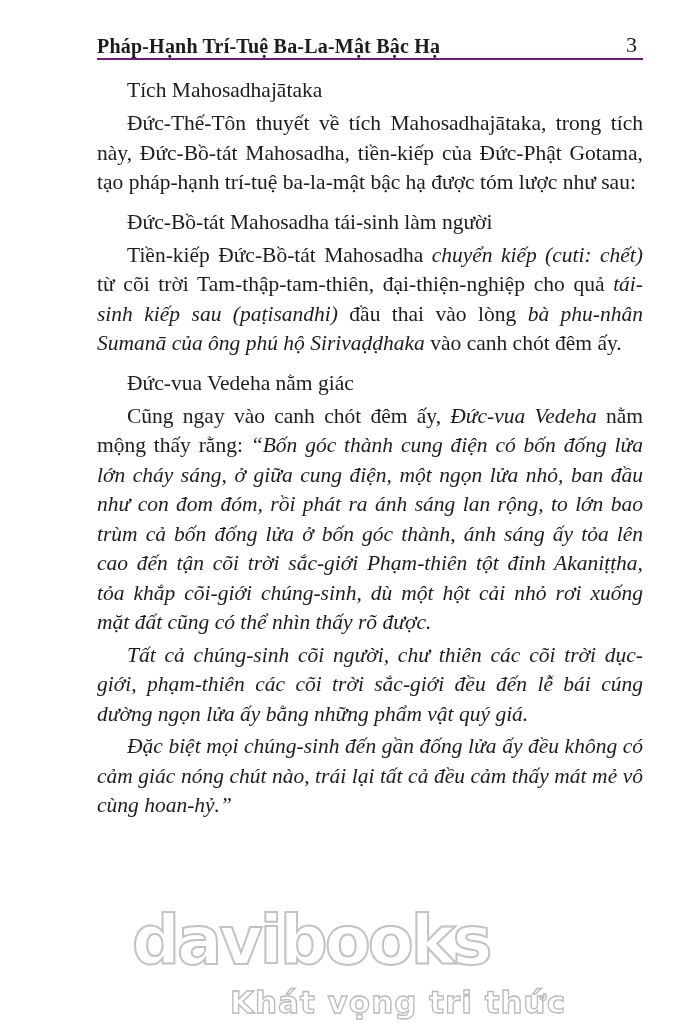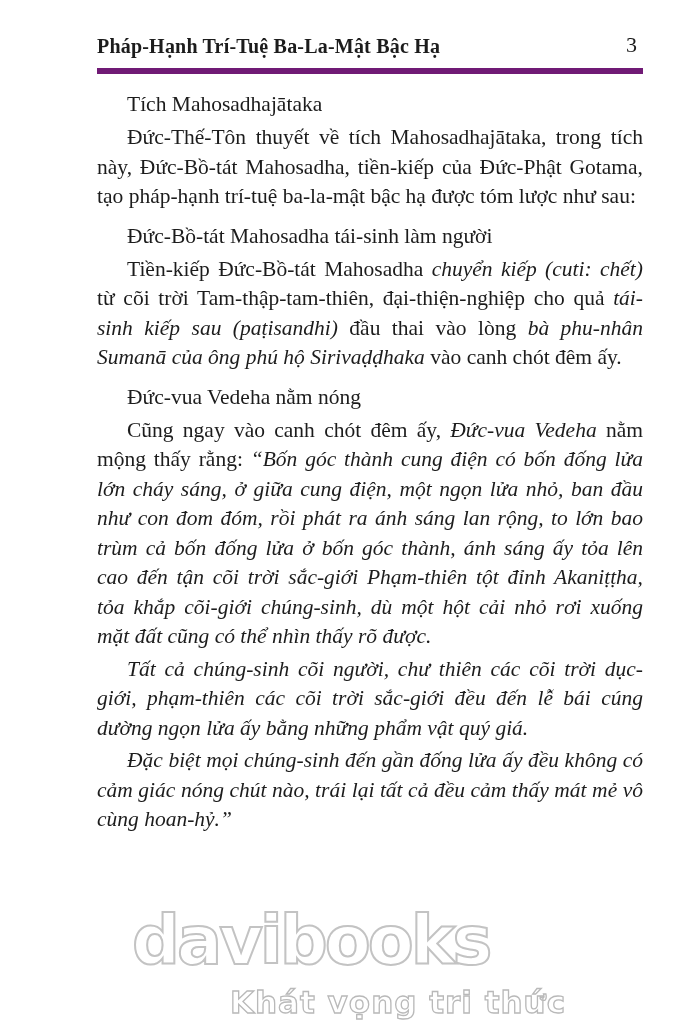--- a/index.html
+++ b/index.html
@@ -13,22 +13,22 @@
   }
   .content{
     position:absolute;
     left:97px;top:32px;width:546px;
     z-index:2;
   }
   .page-header{
     display:flex;
     justify-content:space-between;
     align-items:flex-end;
-    border-bottom:6px solid #701a75;
-    padding-bottom:10px;
+    border-bottom:2px solid #701a75;
+    padding-bottom:0;
     margin-bottom:16px;
   }
   .page-header .title{
     font-weight:bold;
     font-size:20px;
     letter-spacing:.2px;
   }
   .page-header .pagenum{
     font-size:22px;
     padding-right:6px;
@@ -80,20 +80,20 @@
   <div class="content">
     <div class="page-header">
       <span class="title">Pháp-Hạnh Trí-Tuệ Ba-La-Mật Bậc Hạ</span>
       <span class="pagenum">3</span>
     </div>
     <div>
         <div class="heading">Tích Mahosadhajātaka</div>
         <p class="para"><span>Đức-Thế-Tôn thuyết về tích Mahosadhajātaka, trong tích này, Đức-Bồ-tát Mahosadha, tiền-kiếp của Đức-Phật Gotama, tạo pháp-hạnh trí-tuệ ba-la-mật bậc hạ được tóm lược như sau:</span></p>
         <div class="heading">Đức-Bồ-tát Mahosadha tái-sinh làm người</div>
         <p class="para"><span>Tiền-kiếp Đức-Bồ-tát Mahosadha </span><span class="it">chuyển kiếp (cuti: chết)</span><span> từ cõi trời Tam-thập-tam-thiên, đại-thiện-nghiệp cho quả </span><span class="it">tái-sinh kiếp sau (paṭisandhi)</span><span> đầu thai vào lòng </span><span class="it">bà phu-nhân Sumanā của ông phú hộ Sirivaḍḍhaka</span><span> vào canh chót đêm ấy.</span></p>
-        <div class="heading">Đức-vua Vedeha nằm nóng</div>
+        <div class="heading">Đức-vua Vedeha nằm giác</div>
         <p class="para"><span>Cũng ngay vào canh chót đêm ấy, </span><span class="it">Đức-vua Vedeha</span><span> nằm mộng thấy rằng: </span><span class="it">“Bốn góc thành cung điện có bốn đống lửa lớn cháy sáng, ở giữa cung điện, một ngọn lửa nhỏ, ban đầu như con đom đóm, rồi phát ra ánh sáng lan rộng, to lớn bao trùm cả bốn đống lửa ở bốn góc thành, ánh sáng ấy tỏa lên cao đến tận cõi trời sắc-giới Phạm-thiên tột đỉnh Akaniṭṭha, tỏa khắp cõi-giới chúng-sinh, dù một hột cải nhỏ rơi xuống mặt đất cũng có thể nhìn thấy rõ được.</span></p>
         <p class="para"><span class="it">Tất cả chúng-sinh cõi người, chư thiên các cõi trời dục-giới, phạm-thiên các cõi trời sắc-giới đều đến lễ bái cúng dường ngọn lửa ấy bằng những phẩm vật quý giá.</span></p>
         <p class="para"><span class="it">Đặc biệt mọi chúng-sinh đến gần đống lửa ấy đều không có cảm giác nóng chút nào, trái lại tất cả đều cảm thấy mát mẻ vô cùng hoan-hỷ.”</span></p>
       </div>
   </div>
 
 </div>
 
 </body></html>

